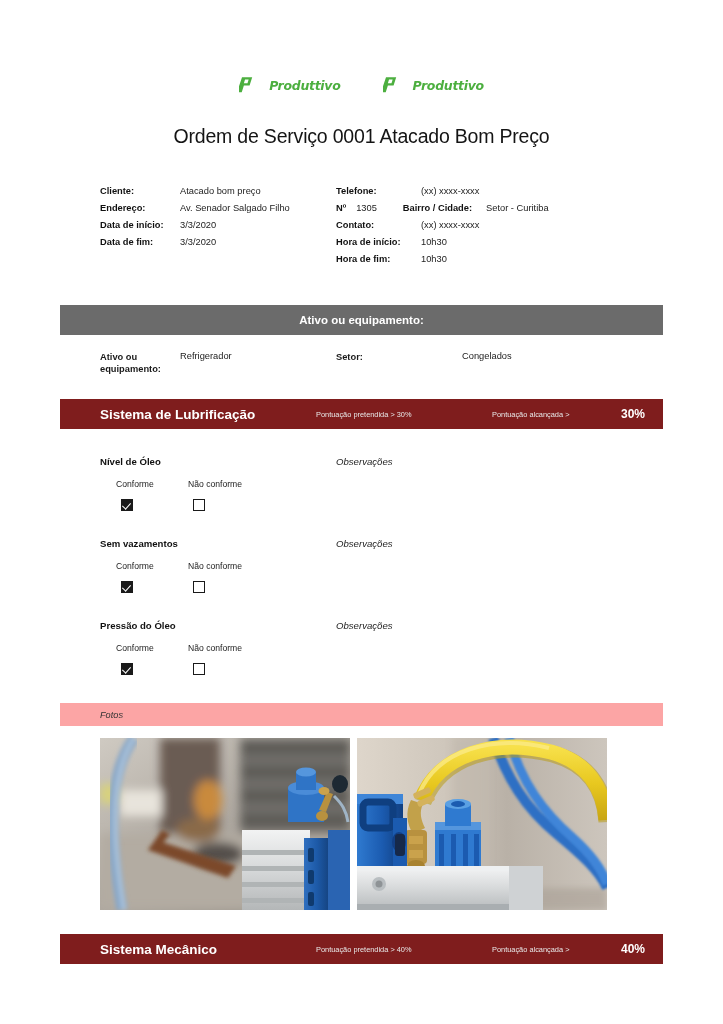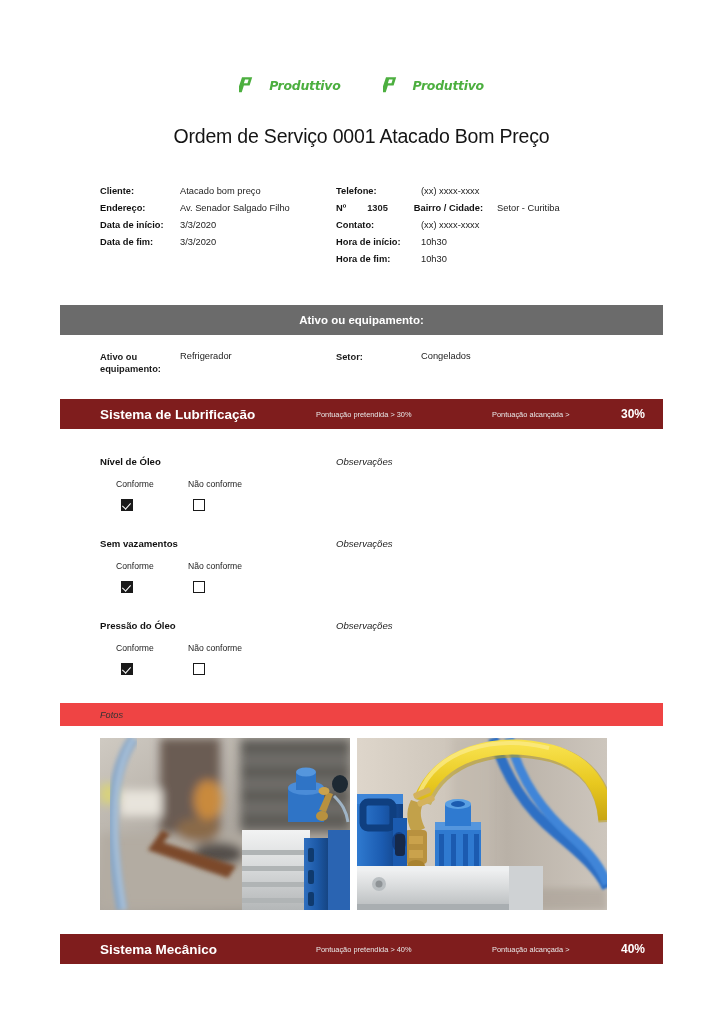--- a/index.html
+++ b/index.html
@@ -88,21 +88,21 @@
   }
   .info-value {
     color: #222;
     white-space: nowrap;
   }
   .left .info-label { width: 80px; }
   .right .info-label { width: 85px; }
 
   .info-row.inline-pair .info-label { width: auto; }
   .num-label { font-weight: bold; width: auto !important; }
-  .num-value { margin-left: 21px; margin-right: 26px; font-weight: bold; }
+  .num-value { margin-left: 10px; margin-right: 26px; }
   .bairro-label { font-weight: bold; width: auto !important; }
   .bairro-value { margin-left: 14px; }
 
   
   .banner {
     margin: 0 60px;
     background: #6b6b6b;
     height: 30px;
     display: flex;
     align-items: center;
@@ -114,21 +114,21 @@
   .banner-spacer-top { height: 34px; }
 
   
   .asset-wrap {
     display: flex;
     padding-left: 100px;
     padding-top: 16px;
     font-size: 9.3px;
   }
   .asset-left { width: 236px; display: flex; }
-  .asset-right { width: 300px; display: flex; }
+  .asset-right { width: 300px; display: flex; gap: 41px; }
   .asset-label {
     font-weight: bold;
     width: 80px;
     line-height: 12px;
   }
   .asset-right .asset-label { width: 85px; }
   .asset-value { color: #222; }
 
   
   .section-bar {
@@ -228,21 +228,21 @@
     border: solid #ffffff;
     border-width: 0 1.7px 1.7px 0;
     transform: rotate(42deg);
   }
   .opt.nao { margin-left: 0px; }
 
   
   .fotos-band {
     margin: 28px 60px 0 60px;
     height: 23px;
-    background: #ef4444;
+    background: #fca5a5;
     display: flex;
     align-items: center;
   }
   .fotos-label {
     font-size: 9.2px;
     font-style: italic;
     color: #333;
     margin-left: 40px;
   }
 

